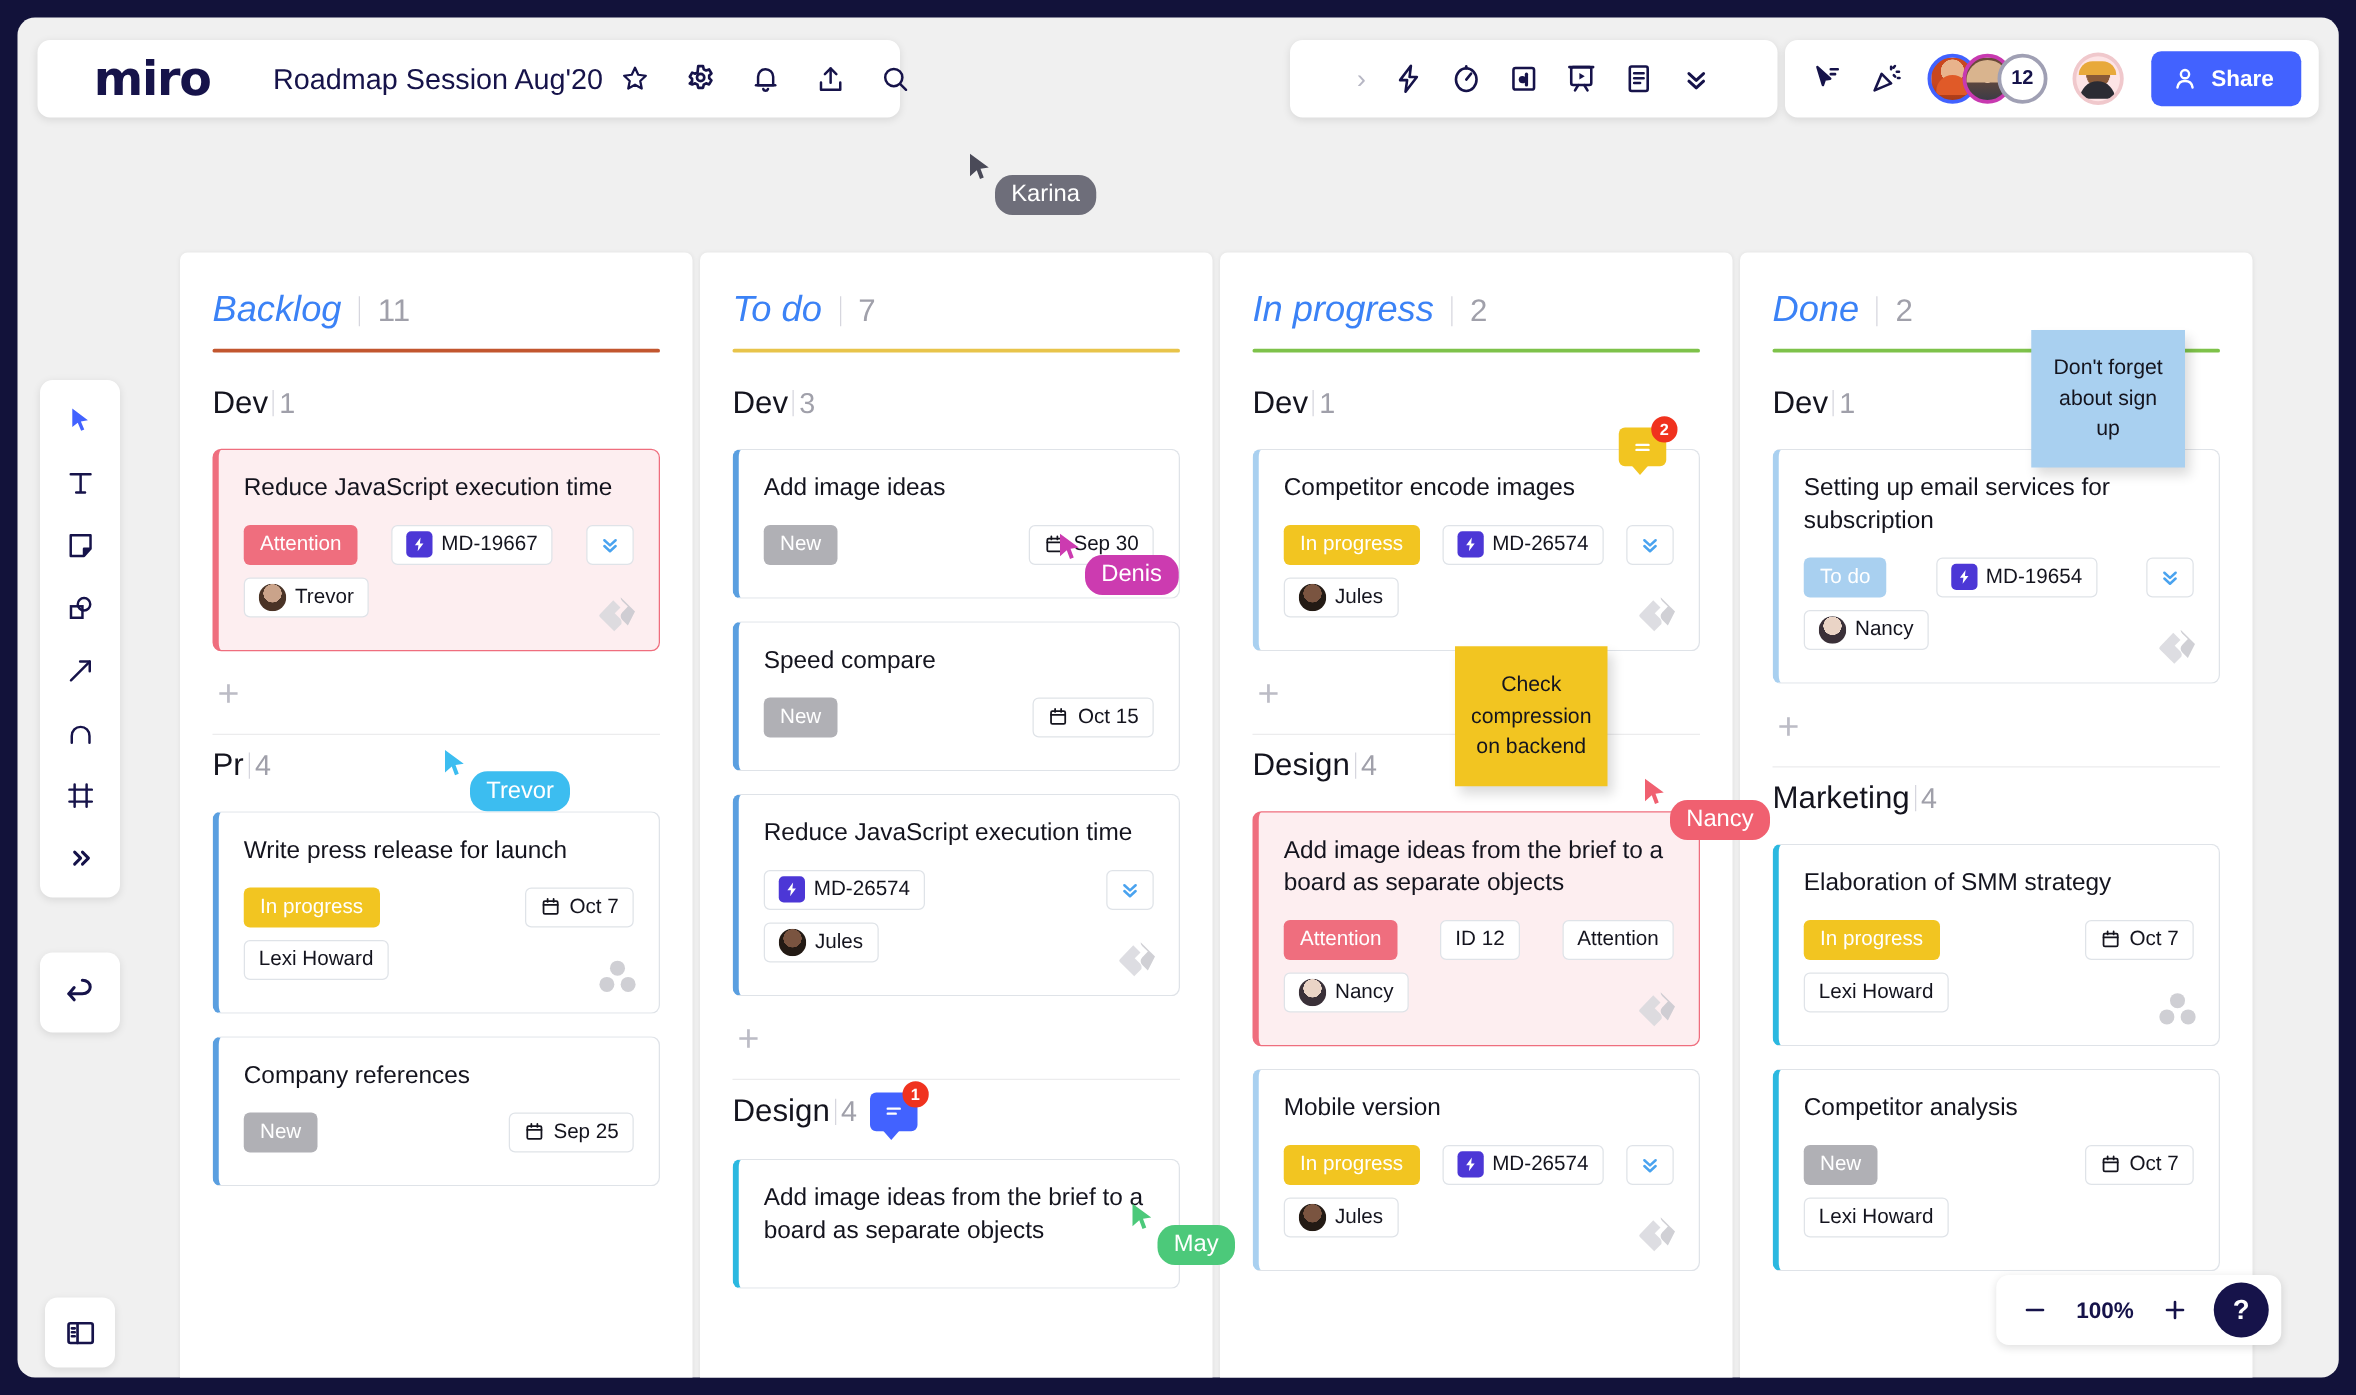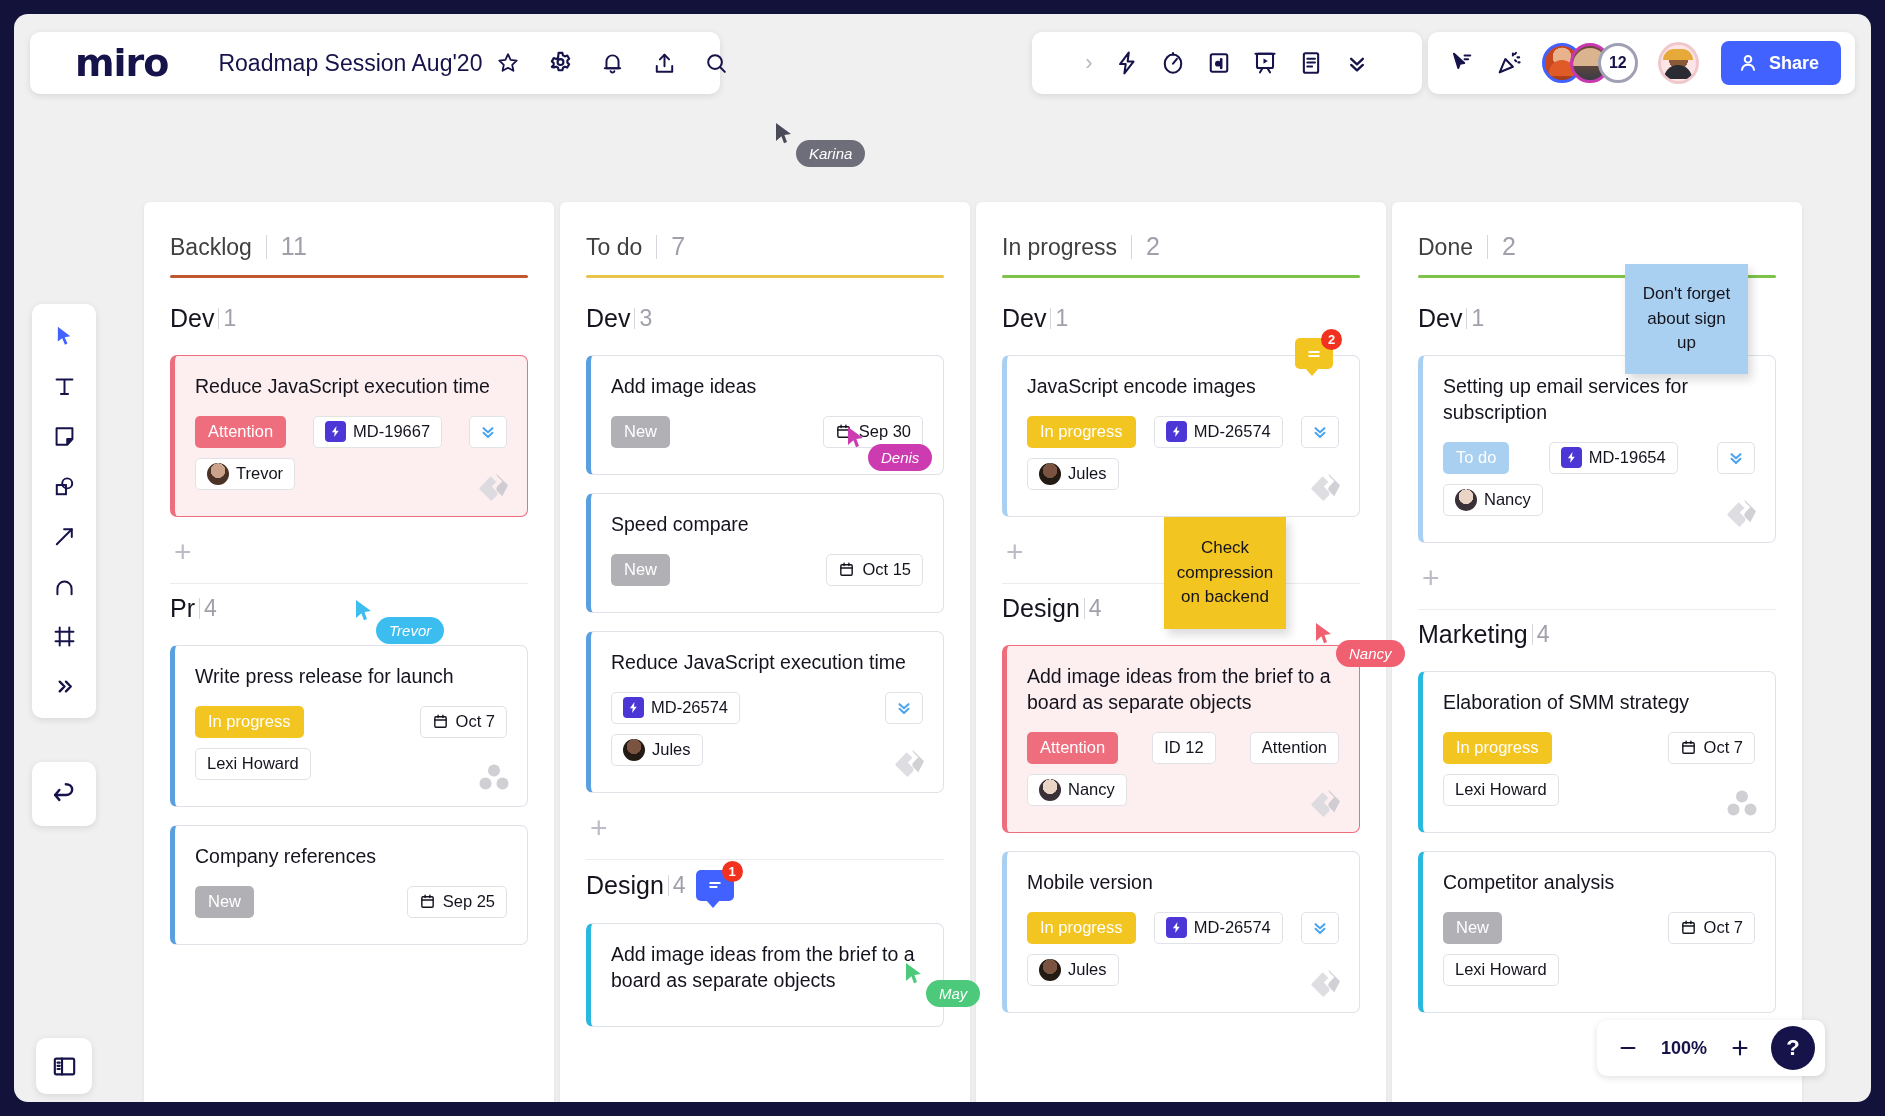--- a/index.html
+++ b/index.html
@@ -125,21 +125,21 @@
     position:absolute; top:188px; width:410px; height:920px;
     background:#fff; border-radius:6px; padding: 30px 26px 0 26px;
     box-shadow:0 1px 4px rgba(0,0,0,.07);
   }
   #col-0 { left:130px; }
   #col-1 { left:546px; }
   #col-2 { left:962px; }
   #col-3 { left:1378px; }
 
   .col-head { display:flex; align-items:baseline; gap:14px; padding-bottom:14px; }
-  .col-name { font-size:23px; font-weight:500; color:#404040; }
+  .col-name { font-size:29px; font-weight:500; color:#3b82f6;font-style:italic; }
   .col-sep { width:1px; height:24px; background:#d6d6de; align-self:center; }
   .col-count { font-size:25px; color:#a0a0aa; }
   .col-rule { height:3px; border-radius:2px; margin-bottom:26px; }
 
   .group-head { display:flex; align-items:center; gap:4px; margin: 10px 0 22px 0; position:relative; }
   .group-name { font-size:25px; font-weight:500; color:#14141e; }
   .group-sep { width:1px; height:21px; background:#d6d6de; }
   .group-count { font-size:23px; color:#a0a0aa; }
 
   .card {
@@ -182,21 +182,21 @@
     display:flex; align-items:center; justify-content:center;
   }
   #sticky-blue { left:1611px; top:250px; width:123px; height:110px; background:#a9d0f0; }
   #sticky-yellow { left:1150px; top:503px; width:122px; height:112px; background:#f2c521; }
 
   
   .cursor-wrap { position:absolute; z-index:70; pointer-events:none; }
   .cursor-label {
     position:absolute; left:22px; top:18px;
     padding:5px 13px; border-radius:14px; color:#fff;
-    font-size:15px; white-space:nowrap; font-weight:400;font-style:italic;
+    font-size:19px; white-space:nowrap; font-weight:400;
   }
 
   
   .comment-bubble {
     position:absolute; z-index:45; width:38px; height:31px; border-radius:5px;
     display:flex; align-items:center; justify-content:center;
   }
   .comment-bubble::after {
     content:''; position:absolute; bottom:-7px; left:10px;
     border-left:7px solid transparent; border-right:7px solid transparent;
@@ -580,21 +580,21 @@
         <span class="group-sep"></span>
         <span class="group-count">1</span>
       </div>
         <div class="card" style="border-left-color:#a9d0f0;border-color:#dfe3e8;border-left-color:#a9d0f0;">
           <span class="comment-bubble" style="top:-18px;right:26px;background:#f2c521;color:#f2c521;">
             <svg width="20" height="16" viewBox="0 0 24 20" stroke="#fff" stroke-width="2.4" stroke-linecap="round">
               <path d="M6 7.4h12M6 12.4h12"></path>
             </svg>
             <span class="comment-count" style="color:#fff;">2</span>
           </span>
-          <div class="card-title">JavaScript encode images</div>
+          <div class="card-title">Competitor encode images</div>
           <div class="chip-row">
             <span class="chip status" style="background:#f2c521">In progress</span>
             <span class="chip"><span class="jira-badge">
                 <svg width="13" height="13" viewBox="0 0 24 24" fill="#fff">
                   <path d="M13.8 2L5.4 13.4h5.2L9.4 22l8.6-11.2h-5.2z"></path>
                 </svg>
               </span>MD-26574</span>
             <span class="chev-chip">
               <svg width="20" height="20" viewBox="0 0 24 24" fill="none" stroke="#4aa3ef" stroke-width="2.4" stroke-linecap="round" stroke-linejoin="round">
                 <path d="M6.6 7.4L12 12.4l5.4-5"></path>

